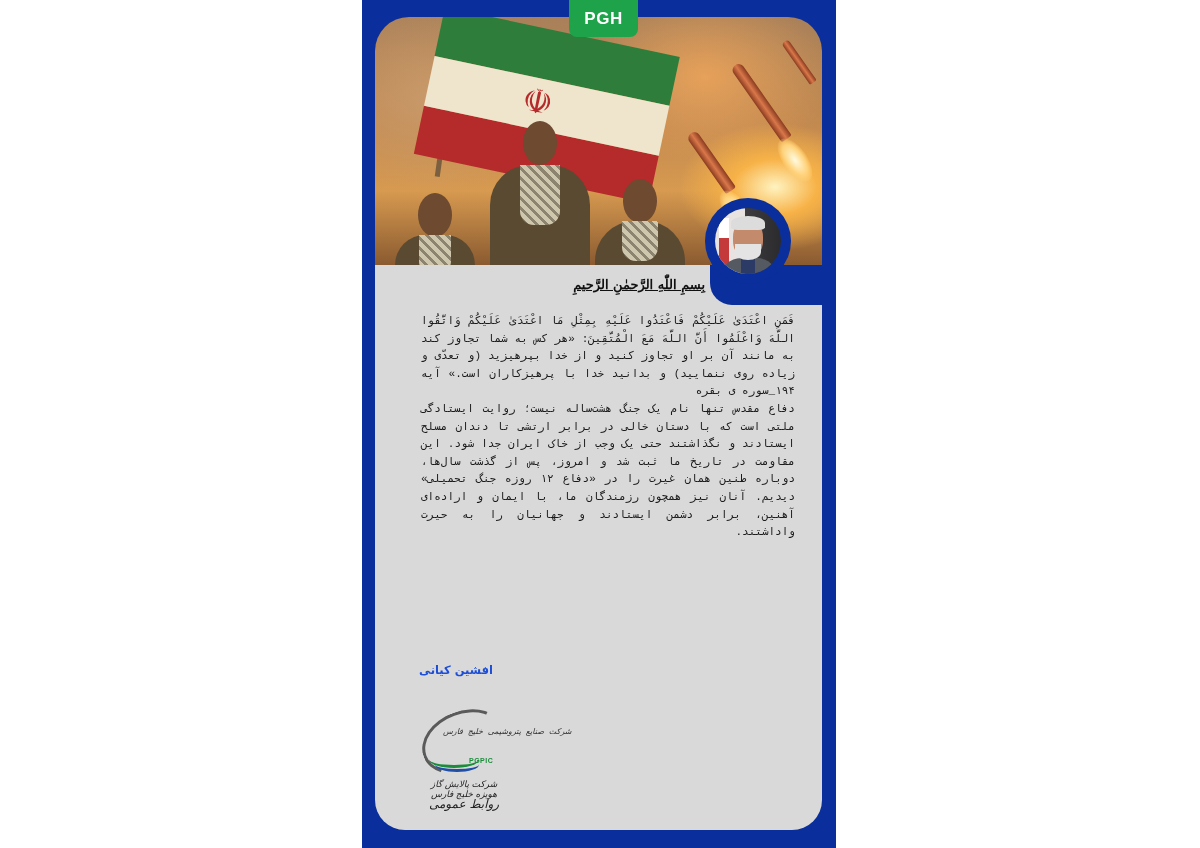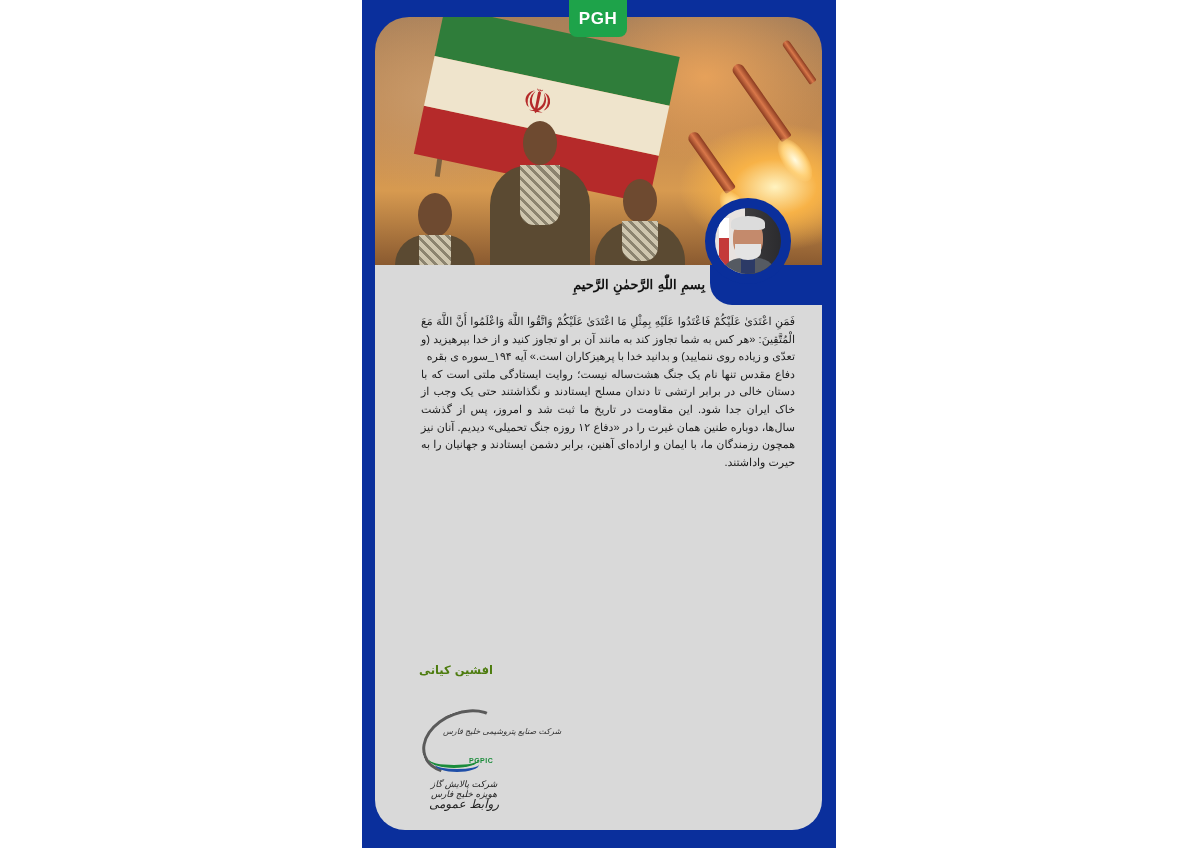--- a/index.html
+++ b/index.html
@@ -26,21 +26,21 @@
   .flag .r { height: 33%; background: #b52a2a; }
   .flag .emblem { position: absolute; left: 95px; top: 6px; color: #b52a2a; font-size: 34px; line-height: 1; }
   .pole { position: absolute; left: 66px; top: 70px; width: 5px; height: 90px; background: #7a6040; transform: rotate(8deg); }
   .soldier { position: absolute; bottom: 0; background: #5b4a32; border-radius: 40px 40px 0 0; }
   .soldier .head { position: absolute; left: 50%; transform: translateX(-50%); top: -42px; width: 34px; height: 44px; border-radius: 50%; background: #6e4a30; }
   .soldier .scarf { position: absolute; left: 30%; top: 0; width: 40%; height: 40px; background: repeating-linear-gradient(45deg,#cfc6ae 0 4px,#8c846f 4px 7px); border-radius: 0 0 14px 14px; }
   .missile { position: absolute; width: 12px; height: 90px; background: linear-gradient(90deg,#8a3b20,#d9784a,#8a3b20); border-radius: 6px 6px 2px 2px; transform: rotate(-35deg); }
   .flame { position: absolute; width: 24px; height: 50px; border-radius: 50%; background: radial-gradient(#fffbe0, #ffd27a 50%, rgba(255,160,60,0) 75%); transform: rotate(-35deg); }
 
   .badge {
-    position: absolute; left: 207px; top: 0; width: 58px; height: 37px;
+    position: absolute; left: 207px; top: 0; width: 69px; height: 37px;
     background: #1ea34a; border-radius: 0 0 8px 8px; color: #fff;
     font-family: "Liberation Sans", sans-serif; font-weight: bold; font-size: 17px;
     display: flex; align-items: center; justify-content: center; letter-spacing: 0.5px;
   }
 
   .card {
     position: absolute; left: 13px; top: 265px; width: 447px; height: 565px;
     background: #d9d9d9; border-radius: 0 0 30px 30px;
   }
   .notch {
@@ -58,36 +58,36 @@
   }
   .avatar .flagstrip { position: absolute; left: 4px; top: 10px; width: 10px; height: 50px; background: linear-gradient(180deg,#fff 0 40%, #c43a3a 40% 100%); }
   .avatar .face { position: absolute; left: 18px; top: 12px; width: 30px; height: 38px; border-radius: 45%; background: #c48a6c; }
   .avatar .hair { position: absolute; left: 16px; top: 8px; width: 34px; height: 14px; border-radius: 50% 50% 20% 20%; background: #dcdcdc; }
   .avatar .beard { position: absolute; left: 20px; top: 36px; width: 26px; height: 16px; border-radius: 0 0 50% 50%; background: #e4e4e4; }
   .avatar .suit { position: absolute; left: 6px; top: 50px; width: 56px; height: 24px; border-radius: 20px 20px 0 0; background: #555a62; }
   .avatar .collar { position: absolute; left: 26px; top: 50px; width: 14px; height: 18px; background: #2c3a66; }
 
   .basmala {
     position: absolute; left: 0; top: 12px; width: 330px; direction: rtl; text-align: right;
-    font-family: "DejaVu Serif", serif; font-weight: bold; font-size: 13px; color: #111;
+    font-family: "DejaVu Serif", serif; font-weight: bold; font-size: 13px; color: #111; text-decoration: underline;
   }
   .body-text {
     position: absolute; left: 46px; top: 48px; width: 374px; direction: rtl; text-align: justify;
-    font-family: Liberation Sans, sans-serif; font-size: 11px; line-height: 17.6px; color: #1a1a1a;
+    font-family: Liberation Mono, monospace; font-size: 11px; line-height: 17.6px; color: #1a1a1a;
   }
   .body-text p { margin: 0; text-align-last: right; }
-  .signature { position: absolute; left: 44px; top: 396px; direction: ltr; text-align: left; color: #4d7c0f; }
+  .signature { position: absolute; left: 44px; top: 396px; direction: ltr; text-align: left; color: #1d4ed8; }
   .sig-name { font-family: "DejaVu Sans", sans-serif; font-weight: bold; font-size: 11.5px; line-height: 18px; }
   .sig-title { font-family: "DejaVu Sans", sans-serif; font-weight: bold; font-size: 11.5px; line-height: 20px; direction: rtl; }
 
   .logo { position: absolute; left: 44px; top: 446px; width: 90px; height: 120px; }
   .logo .arc { position: absolute; left: 2px; top: 0; width: 80px; height: 56px; border: 3px solid #5a5a5a; border-right-color: transparent; border-bottom-color: transparent; border-radius: 50%; transform: rotate(-20deg); }
   .logo .wave1 { position: absolute; left: 10px; top: 40px; width: 50px; height: 14px; border-bottom: 3px solid #1a8c3a; border-radius: 50%; }
   .logo .wave2 { position: absolute; left: 16px; top: 46px; width: 44px; height: 12px; border-bottom: 3px solid #1f4fa8; border-radius: 50%; }
-  .logo .script { position: absolute; left: 24px; top: 16px; font-family: Liberation Sans, sans-serif; font-style: italic; font-size: 8px; color: #333; direction: rtl; white-space: nowrap; }
+  .logo .script { position: absolute; left: 24px; top: 16px; font-family: Liberation Mono, monospace; font-style: italic; font-size: 8px; color: #333; direction: rtl; white-space: nowrap; }
   .logo .pgpic { position: absolute; left: 50px; top: 46px; font-family: "Liberation Sans", sans-serif; font-weight: bold; font-size: 7px; color: #1a8c3a; letter-spacing: 0.5px; }
   .logo .cap1 { position: absolute; left: 0; top: 68px; width: 90px; text-align: center; font-family: Liberation Sans, sans-serif; font-style: italic; font-size: 9px; color: #222; direction: rtl; }
   .logo .cap2 { position: absolute; left: 0; top: 86px; width: 90px; text-align: center; font-family: "DejaVu Serif", serif; font-style: italic; font-size: 12px; color: #222; direction: rtl; }
 </style>
 </head>
 <body>
 
 <div class="poster">
   <div class="hero">
     <div class="pole"></div>

